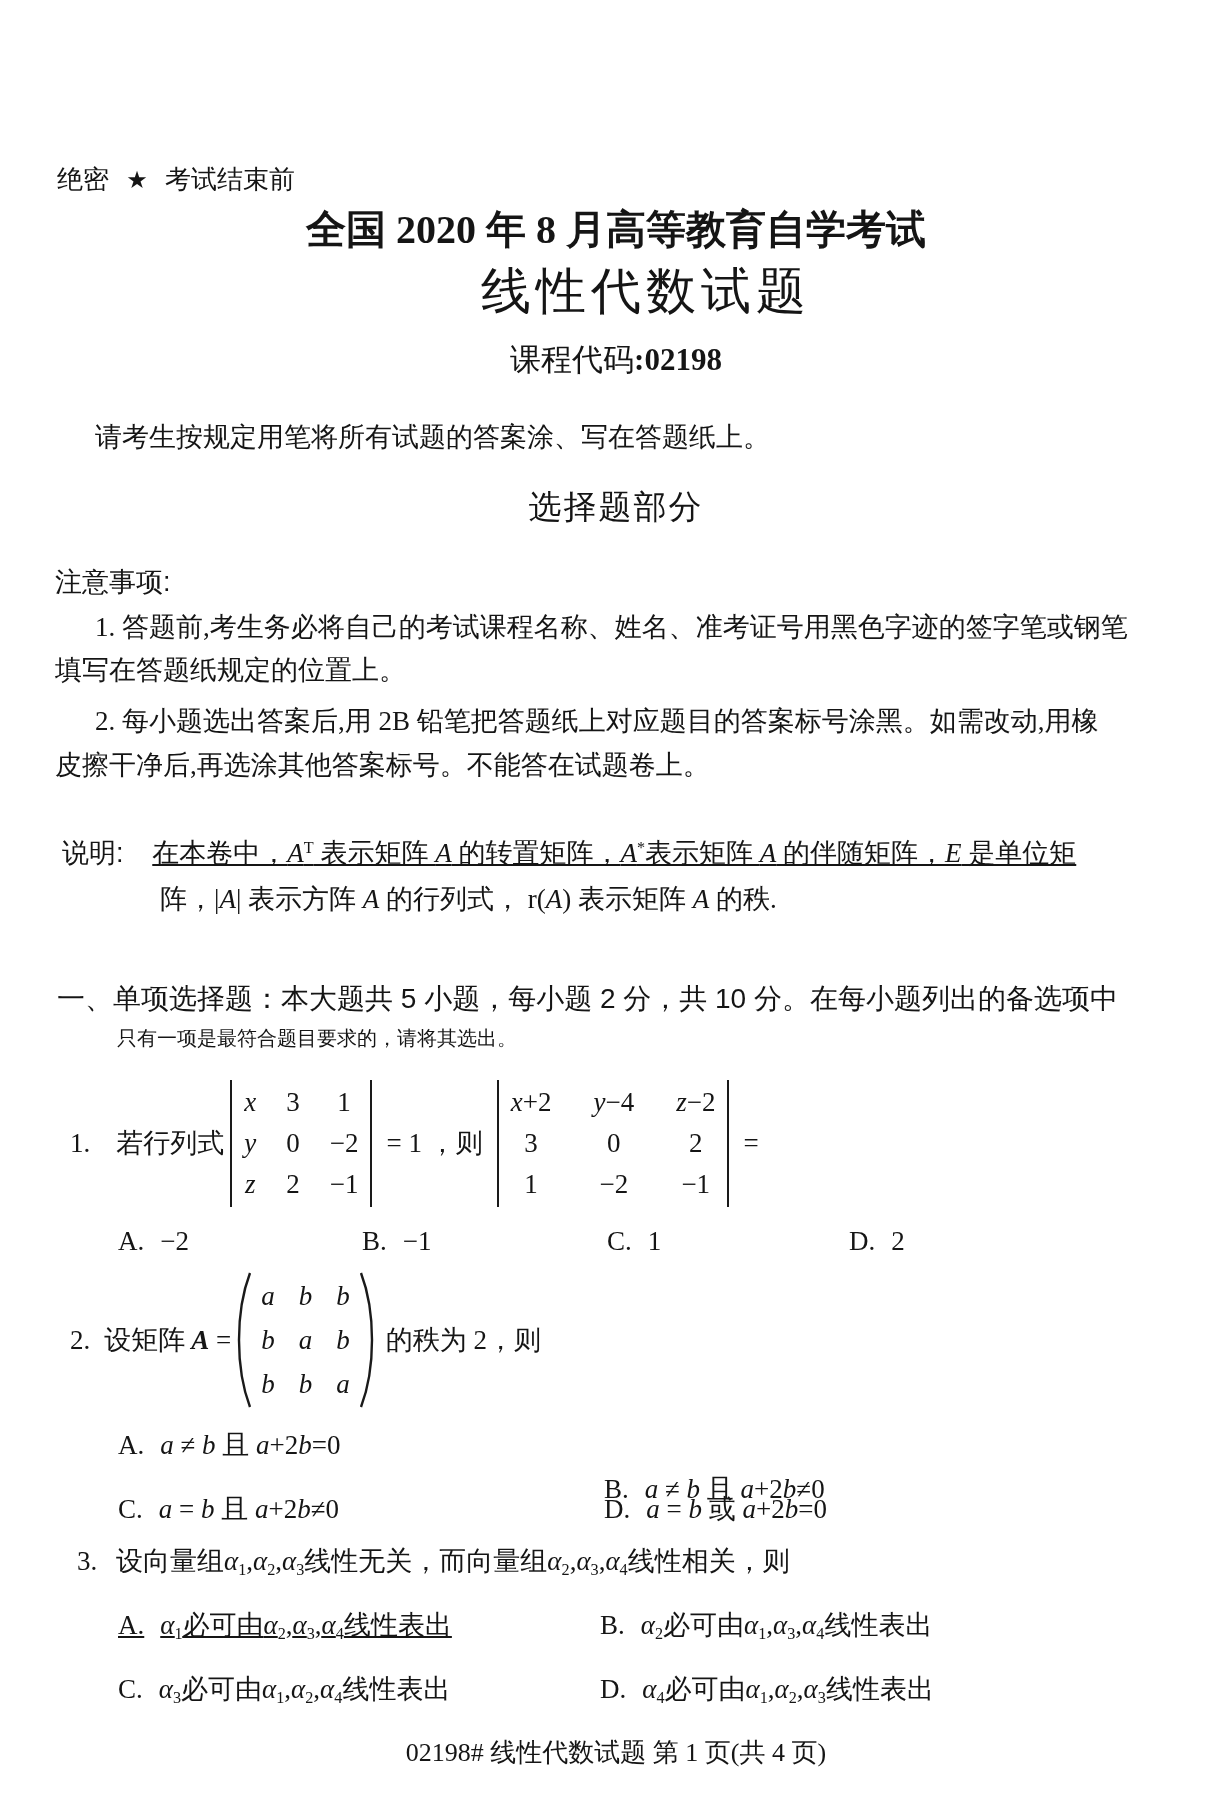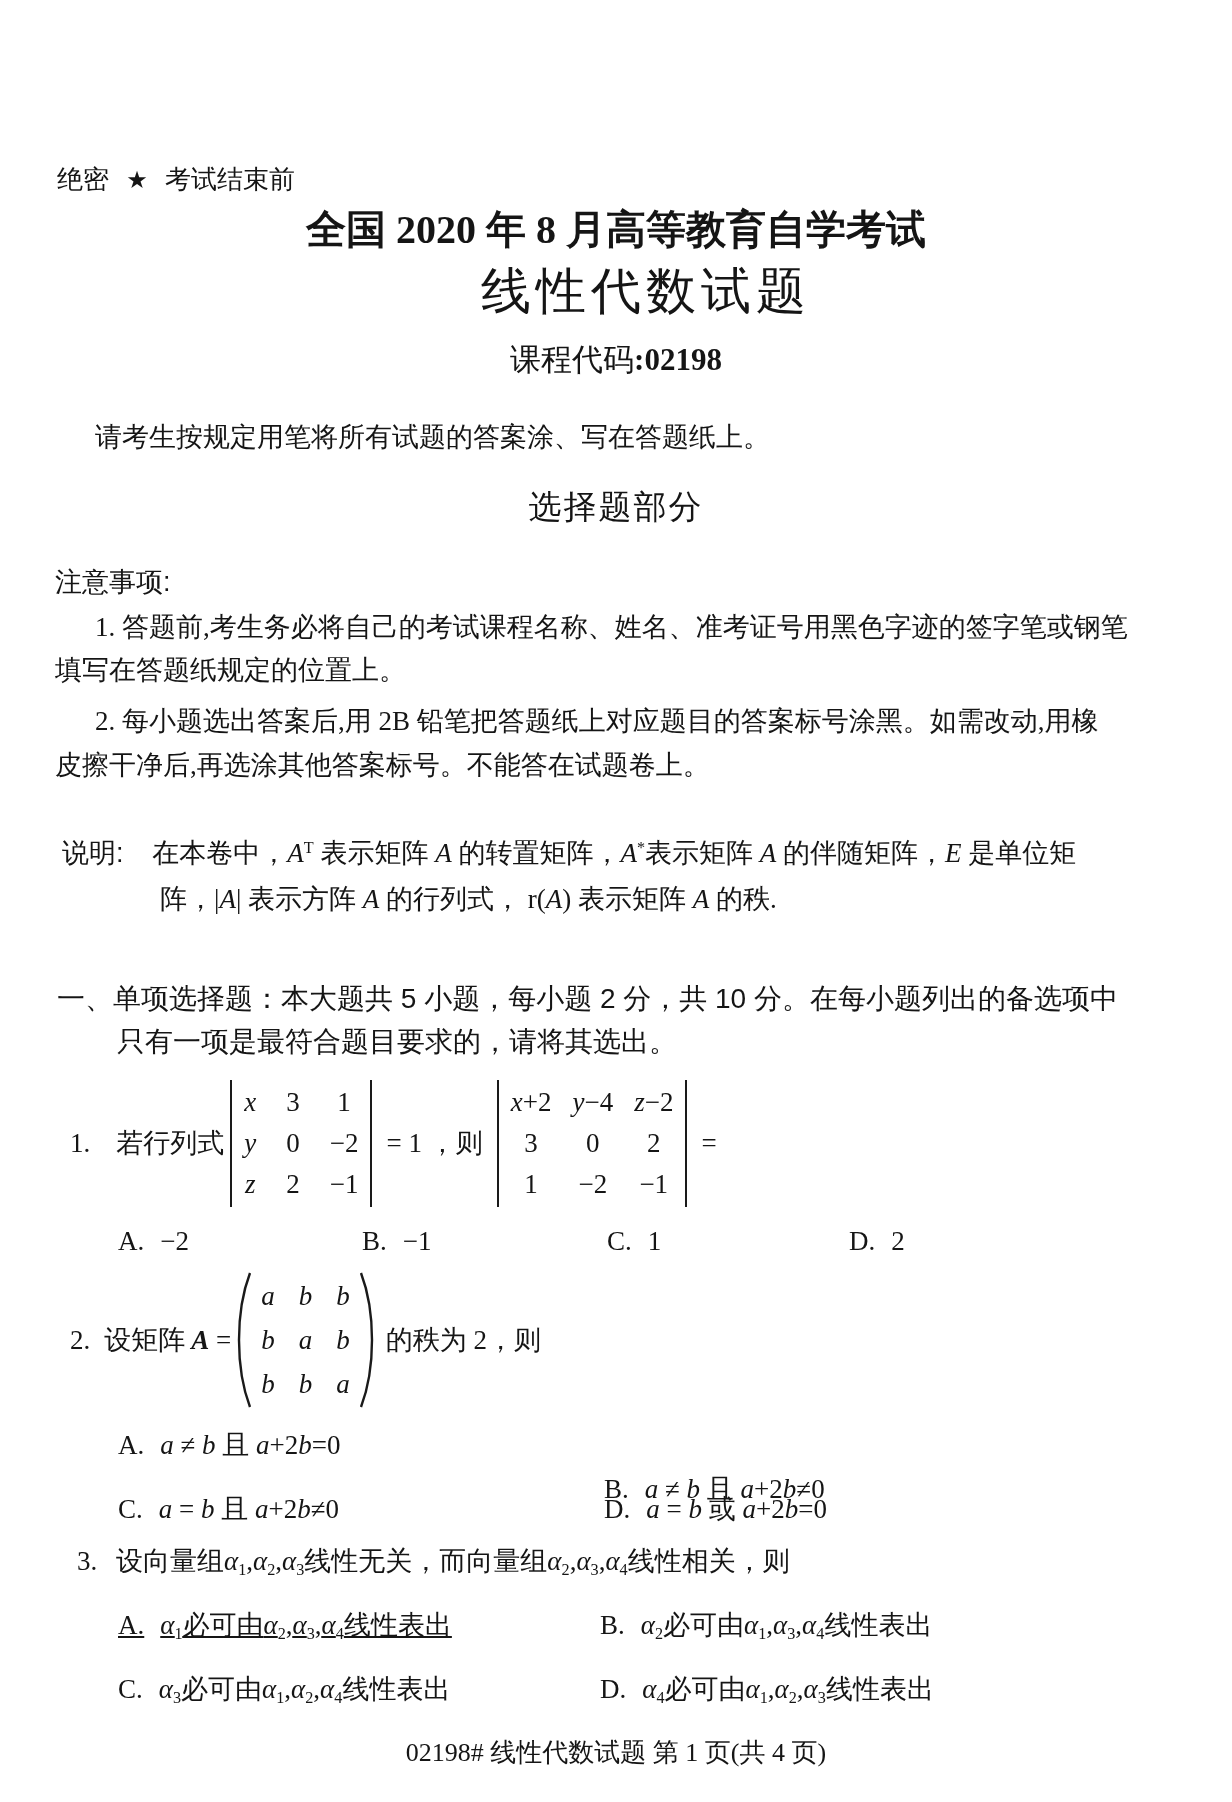--- a/index.html
+++ b/index.html
@@ -58,26 +58,26 @@
   <div class="abs center sans-b" style="top:490px;font-size:33px;letter-spacing:2px;">选择题部分</div>
 
   <div class="abs sans-b body-txt" style="left:55px;top:569px;">注意事项:</div>
   <div class="abs serif body-txt" style="left:95px;top:614px;text-align:center;">1. 答题前,考生务必将自己的考试课程名称、姓名、准考证号用黑色字迹的签字笔或钢笔</div>
   <div class="abs serif body-txt" style="left:55px;top:657px;">填写在答题纸规定的位置上。</div>
   <div class="abs serif body-txt" style="left:95px;top:708px;">2. 每小题选出答案后,用 2B 铅笔把答题纸上对应题目的答案标号涂黑。如需改动,用橡</div>
   <div class="abs serif body-txt" style="left:55px;top:752px;">皮擦干净后,再选涂其他答案标号。不能答在试题卷上。</div>
 
   <div class="abs body-txt" style="left:62px;top:840px;">
     <span class="sans-b">说明:</span>
-    <span class="serif" style="margin-left:22px;"><span>在本卷中，</span><span class="i">A</span><sup>T</sup><span> 表示矩阵 </span><span class="i">A</span><span> 的转置矩阵，</span><span class="i">A</span><sup>*</sup><span>表示矩阵 </span><span class="i">A</span><span> 的伴随矩阵，</span><span class="i">E</span><span> 是单位矩</span></span>
+    <span class="serif" style="margin-left:22px;text-decoration:underline;"><span>在本卷中，</span><span class="i">A</span><sup>T</sup><span> 表示矩阵 </span><span class="i">A</span><span> 的转置矩阵，</span><span class="i">A</span><sup>*</sup><span>表示矩阵 </span><span class="i">A</span><span> 的伴随矩阵，</span><span class="i">E</span><span> 是单位矩</span></span>
   </div>
   <div class="abs serif body-txt" style="left:160px;top:886px;"><span>阵，</span><span>|</span><span class="i">A</span><span>|</span><span> 表示方阵 </span><span class="i">A</span><span> 的行列式，  r(</span><span class="i">A</span><span>) 表示矩阵 </span><span class="i">A</span><span> 的秩.</span></div>
 
   <div class="abs sans-b" style="left:57px;top:985px;font-size:28px;">一、单项选择题：本大题共 5 小题，每小题 2 分，共 10 分。在每小题列出的备选项中</div>
-  <div class="abs sans-b" style="left:117px;top:1028px;font-size:28px;">只有一项是最符合题目要求的，请将其选出。</div>
+  <div class="abs sans-b" style="left:117px;top:1028px;font-size:20px;">只有一项是最符合题目要求的，请将其选出。</div>
 
   <div class="abs row-flex" style="left:70px;top:1077px;height:132px;font-size:27px;">
     <span class="serif">1.</span>
     <span class="serif" style="margin-left:26px;">若行列式</span>
     <span class="det">
       <span class="det-bar"></span>
       <span class="det-grid g3">
         <span><span class="i">x</span></span>
           <span><span>3</span></span>
           <span><span>1</span></span>
@@ -86,21 +86,21 @@
           <span><span>−2</span></span>
         <span><span class="i">z</span></span>
           <span><span>2</span></span>
           <span><span>−1</span></span>
       </span>
       <span class="det-bar"></span>
     </span>
     <span class="serif" style="margin:0 8px;">= 1 ，则</span>
     <span class="det">
       <span class="det-bar"></span>
-      <span class="det-grid g3" style="column-gap:21px;">
+      <span class="det-grid g3" style="column-gap:42px;">
         <span><span class="i">x</span><span>+2</span></span>
           <span><span class="i">y</span><span>−4</span></span>
           <span><span class="i">z</span><span>−2</span></span>
         <span><span>3</span></span>
           <span><span>0</span></span>
           <span><span>2</span></span>
         <span><span>1</span></span>
           <span><span>−2</span></span>
           <span><span>−1</span></span>
       </span>

